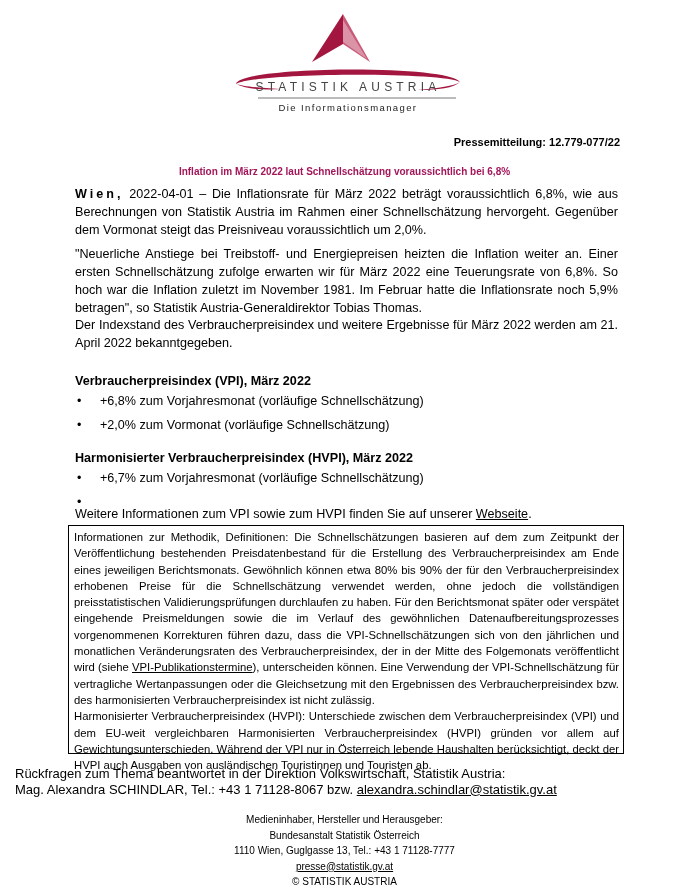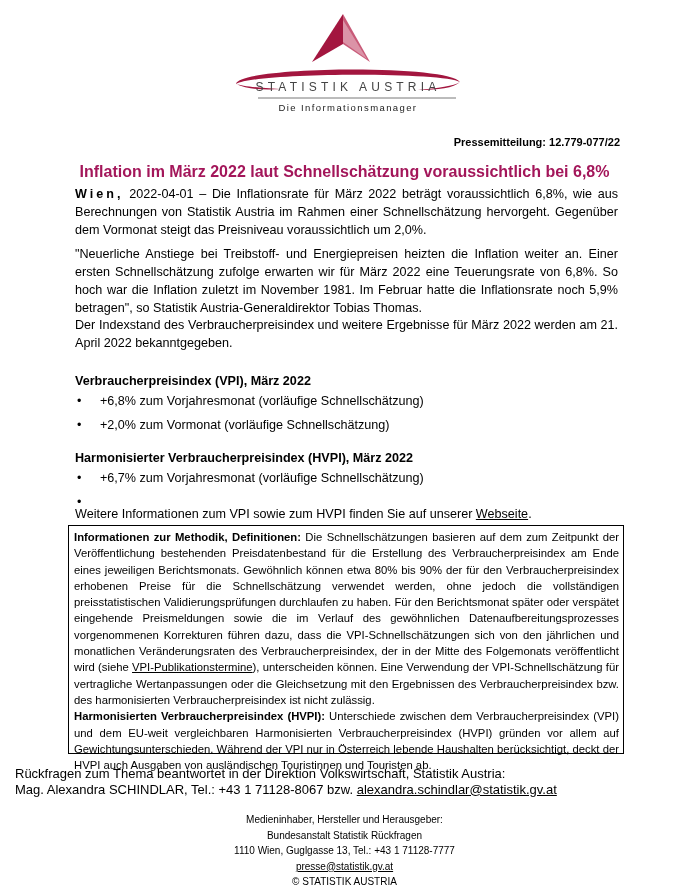--- a/index.html
+++ b/index.html
@@ -33,21 +33,21 @@
       font-size: 11px;
     }
     .headline {
       position: absolute;
       left: 0;
       right: 0;
       top: 163px;
       text-align: center;
       font-weight: bold;
       color: #a3165a;
-      font-size: 16px;
+      font-size: 10px;
     }
     .content {
       position: absolute;
       left: 75px;
       width: 543px;
     }
     p {
       margin: 0;
       text-align: justify;
     }
@@ -90,21 +90,21 @@
       left: 68px;
       top: 525px;
       width: 545px;
       height: 224px;
       border: 1.5px solid #000;
       padding: 3px 4px 0 5px;
       font-size: 11.3px;
       line-height: 16.3px;
     }
     .method-box p { text-align: justify; }
-    .method-box b { font-weight: bold; }
+    .method-box b { font-weight: normal; }
     .contact {
       position: absolute;
       left: 15px;
       right: 0;
       top: 766px;
       font-size: 13px;
       line-height: 15.5px;
     }
     .imprint {
       position: absolute;
@@ -166,27 +166,27 @@
     <li><span class="bullet">•</span></li>
   </ul>
 </div>
 
 <div class="content more-info">
   <span>Weitere Informationen zum VPI sowie zum HVPI finden Sie auf unserer </span><a class="link">Webseite</a><span>.</span>
 </div>
 
 <div class="method-box">
   <p><b>Informationen zur Methodik, Definitionen:</b><span> Die Schnellschätzungen basieren auf dem zum Zeitpunkt der Veröffentlichung bestehenden Preisdatenbestand für die Erstellung des Verbraucherpreisindex am Ende eines jeweiligen Berichtsmonats. Gewöhnlich können etwa 80% bis 90% der für den Verbraucherpreisindex erhobenen Preise für die Schnellschätzung verwendet werden, ohne jedoch die vollständigen preisstatistischen Validierungsprüfungen durchlaufen zu haben. Für den Berichtsmonat später oder verspätet eingehende Preismeldungen sowie die im Verlauf des gewöhnlichen Datenaufbereitungsprozesses vorgenommenen Korrekturen führen dazu, dass die VPI-Schnellschätzungen sich von den jährlichen und monatlichen Veränderungsraten des Verbraucherpreisindex, der in der Mitte des Folgemonats veröffentlicht wird (siehe </span><a class="link">VPI-Publikationstermine</a><span>), unterscheiden können. Eine Verwendung der VPI-Schnellschätzung für vertragliche Wertanpassungen oder die Gleichsetzung mit den Ergebnissen des Verbraucherpreisindex bzw. des harmonisierten Verbraucherpreisindex ist nicht zulässig.</span></p>
-  <p><b>Harmonisierten Verbraucherpreisindex (HVPI):</b><span> Unterschiede zwischen dem Verbraucherpreisindex (VPI) und dem EU-weit vergleichbaren Harmonisierten Verbraucherpreisindex (HVPI) gründen vor allem auf Gewichtungsunterschieden. Während der VPI nur in Österreich lebende Haushalten berücksichtigt, deckt der HVPI auch Ausgaben von ausländischen Touristinnen und Touristen ab.</span></p>
+  <p><b>Harmonisierter Verbraucherpreisindex (HVPI):</b><span> Unterschiede zwischen dem Verbraucherpreisindex (VPI) und dem EU-weit vergleichbaren Harmonisierten Verbraucherpreisindex (HVPI) gründen vor allem auf Gewichtungsunterschieden. Während der VPI nur in Österreich lebende Haushalten berücksichtigt, deckt der HVPI auch Ausgaben von ausländischen Touristinnen und Touristen ab.</span></p>
 </div>
 
 <div class="contact">
   <div>Rückfragen zum Thema beantwortet in der Direktion Volkswirtschaft, Statistik Austria:</div>
   <div><span>Mag. Alexandra SCHINDLAR, Tel.: +43 1 71128-8067 bzw. </span><a class="link">alexandra.schindlar@statistik.gv.at</a></div>
 </div>
 
 <div class="imprint">
   <div>Medieninhaber, Hersteller und Herausgeber:</div>
-  <div>Bundesanstalt Statistik Rückfragen</div>
+  <div>Bundesanstalt Statistik Österreich</div>
   <div>1110 Wien, Guglgasse 13, Tel.: +43 1 71128-7777</div>
   <div><a class="link">presse@statistik.gv.at</a></div>
   <div>© STATISTIK AUSTRIA</div>
 </div>
 
 </body></html>

